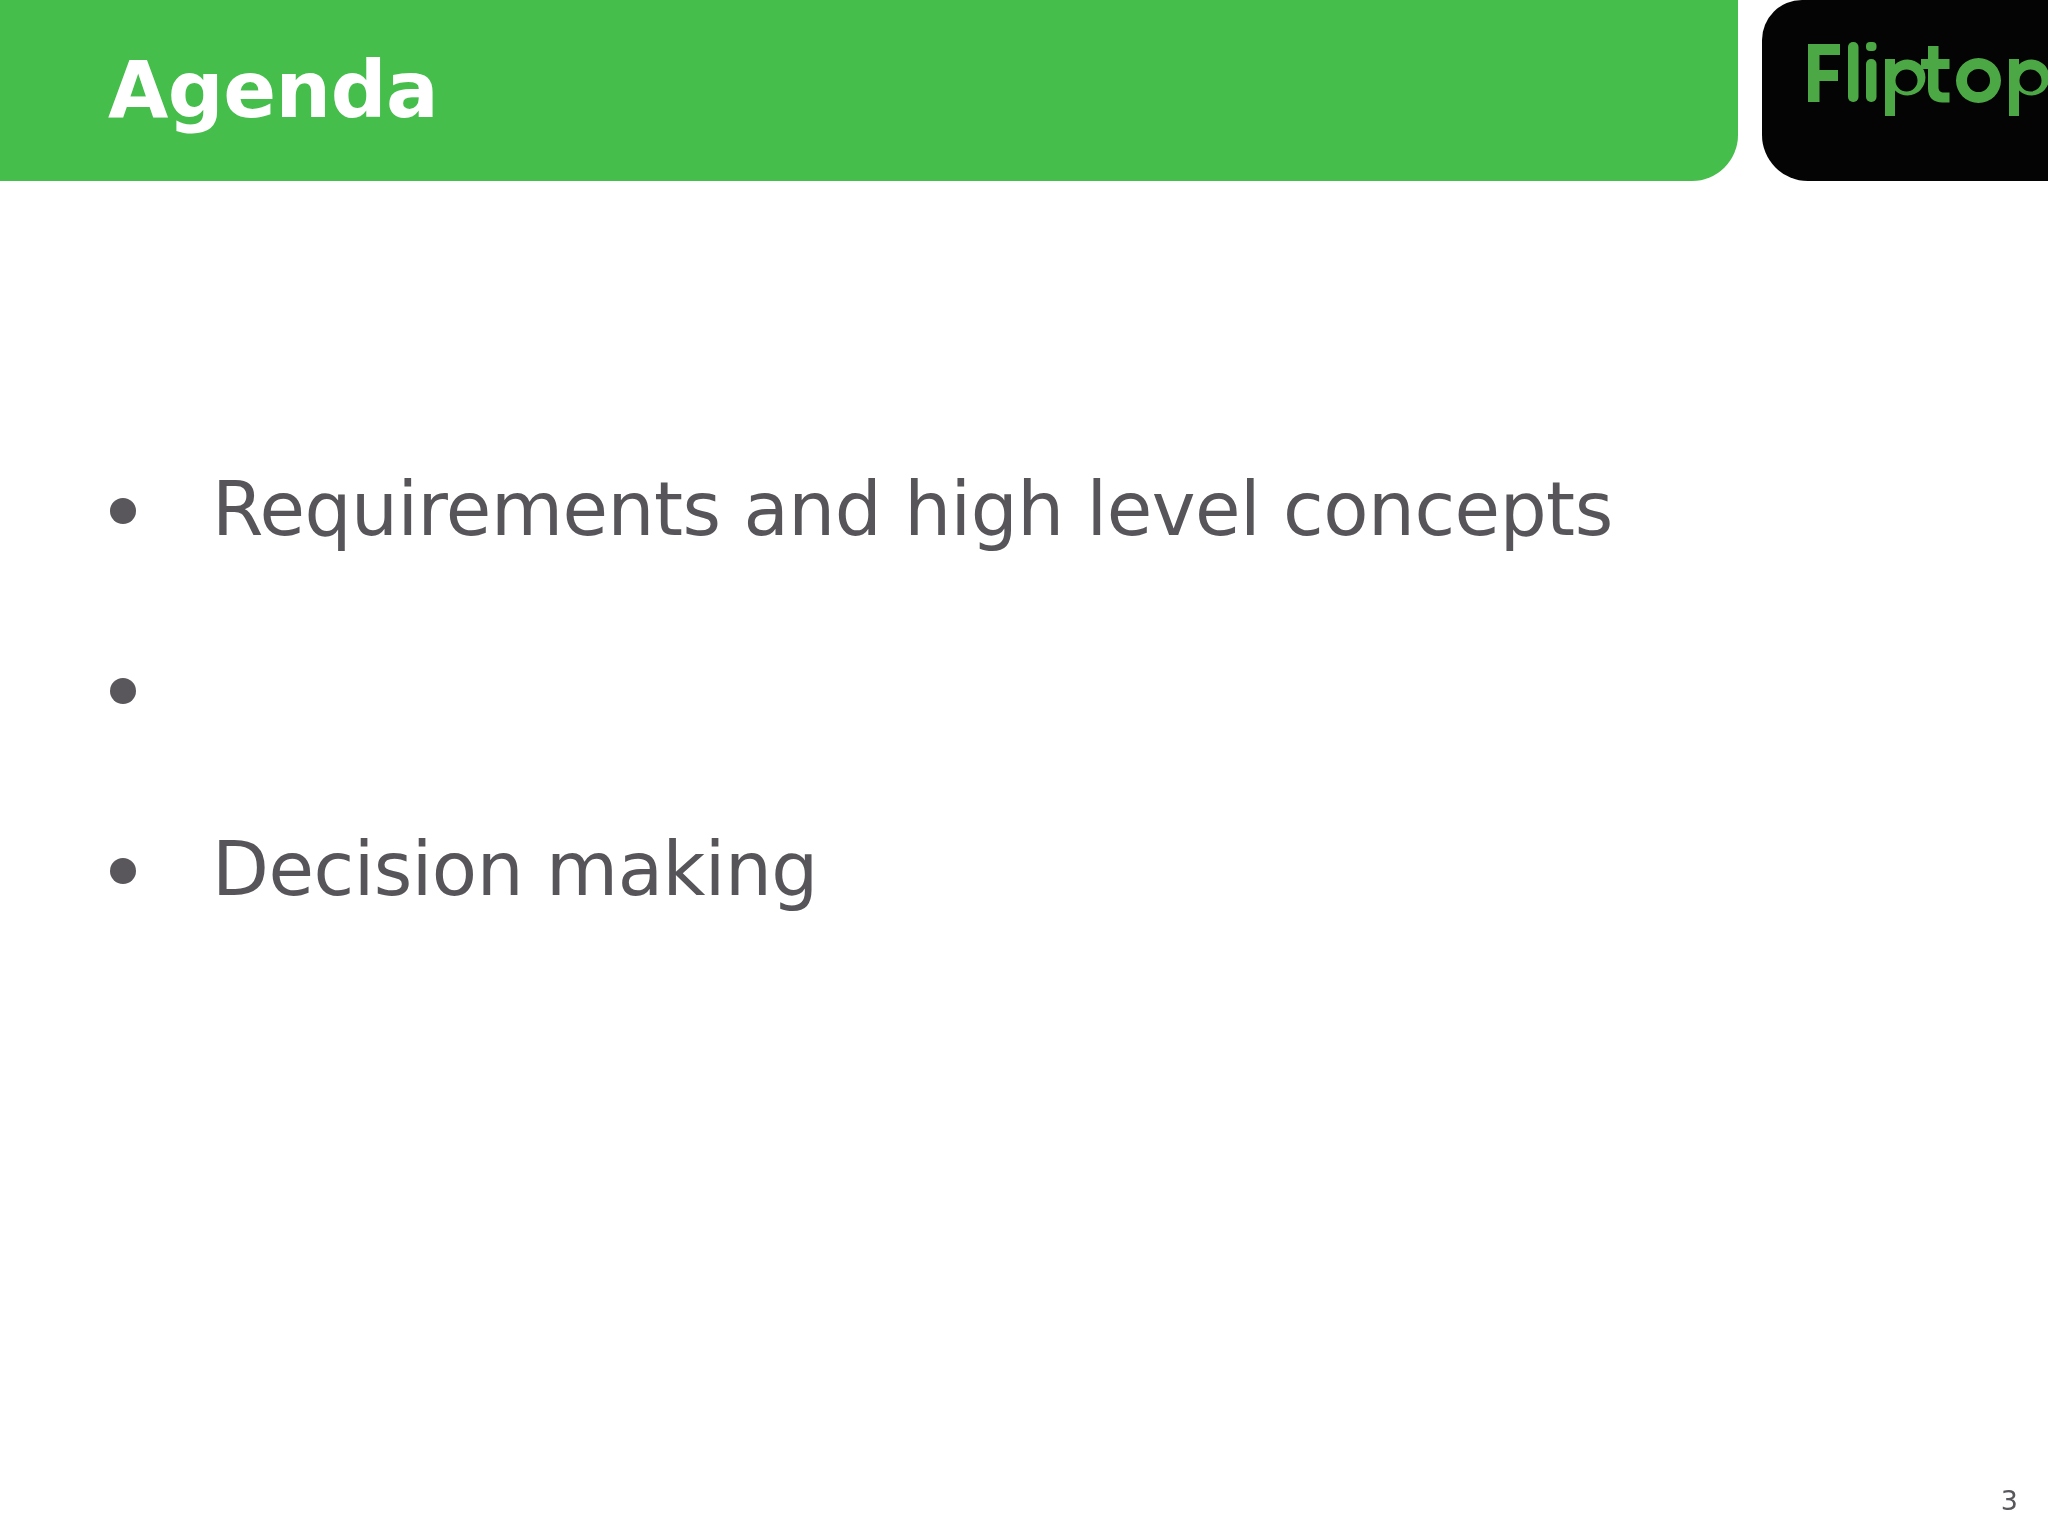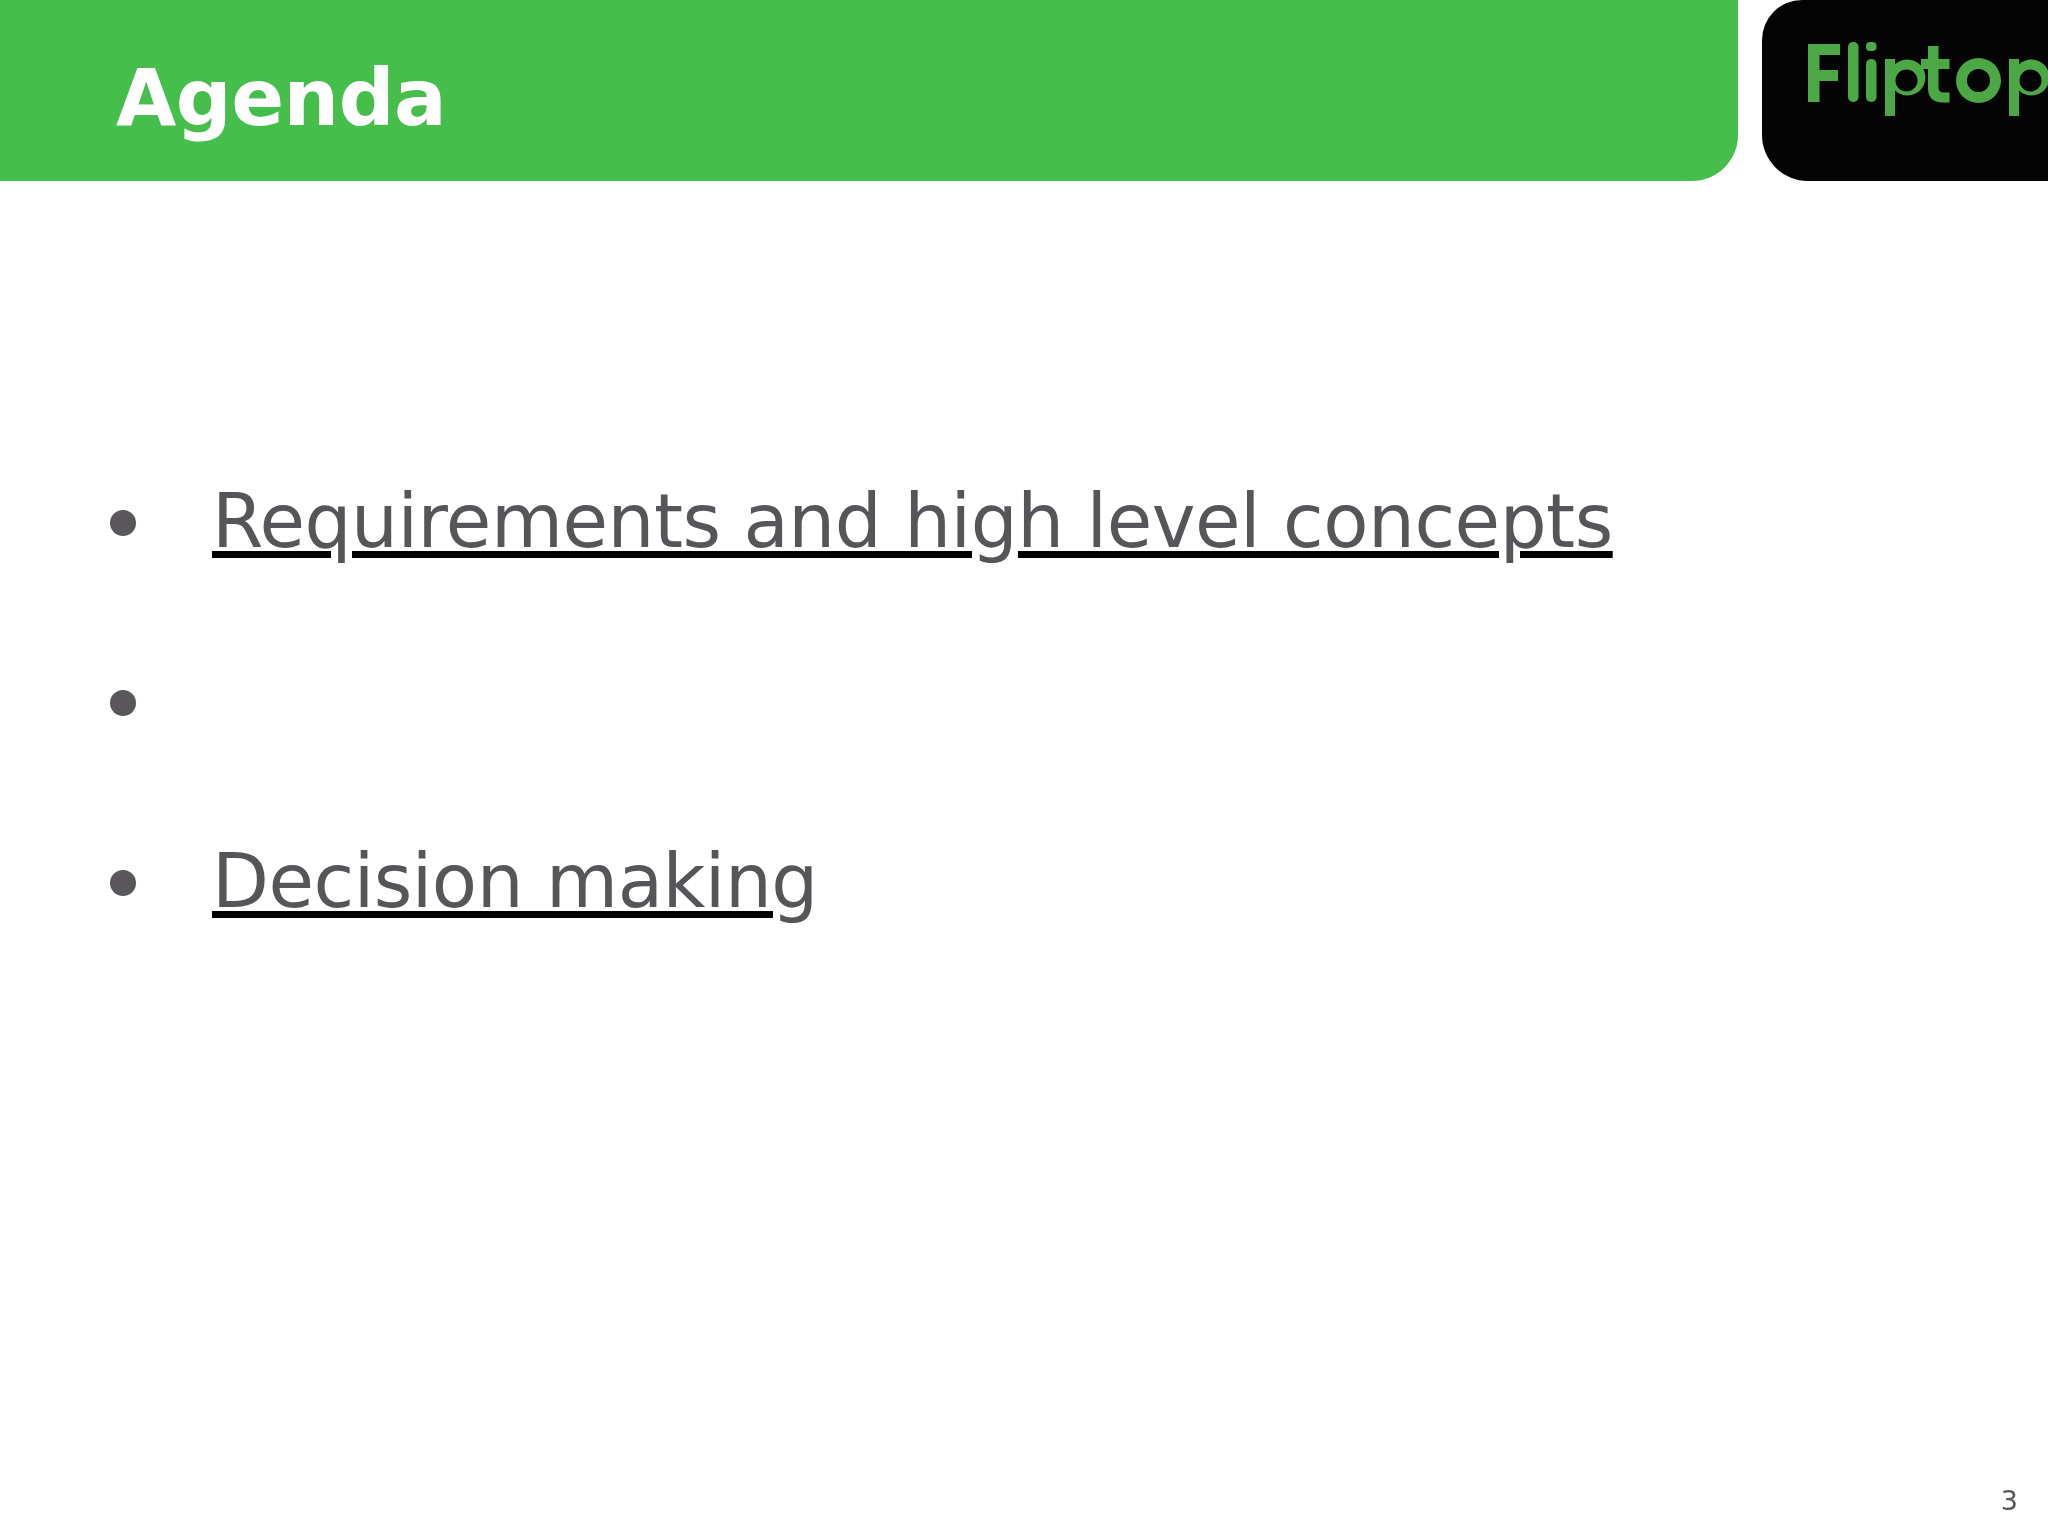--- a/index.html
+++ b/index.html
@@ -29,21 +29,21 @@
     width: 1738px;
     height: 181px;
     background: #45be4b;
     border-bottom-right-radius: 46px;
   }
 
   .slide-title {
     position: absolute;
     left: 100px;
     top: 38px;
-    margin: 16px;
+    margin: 8px;
     font-family: "DejaVu Sans", sans-serif;
     font-size: 78px;
     font-weight: bold;
     color: #ffffff;
     letter-spacing: -0.5px;
     line-height: 1.15;
     white-space: nowrap;
   }
 
   
@@ -69,26 +69,25 @@
   .logo-wordmark svg {
     display: block;
     width: 242px;
     height: 86px;
   }
 
   
   .bullet-list {
     position: absolute;
     left: 0;
-    top: 472px;
+    top: 460px;
     width: 1900px;
     margin: 0;
     padding: 0;
     list-style: none;
-    text-decoration: underline;
   }
 
   .bullet-item {
     position: relative;
     height: 180px;
     padding-left: 212px;
     box-sizing: border-box;
   }
 
   .bullet-marker {

